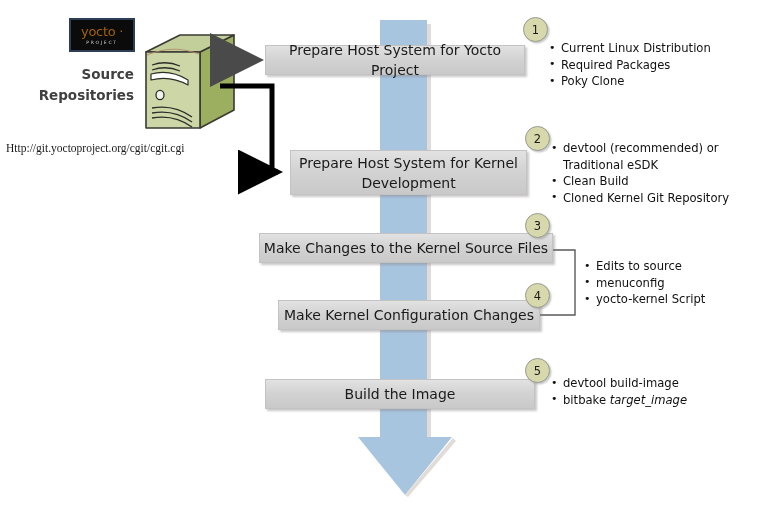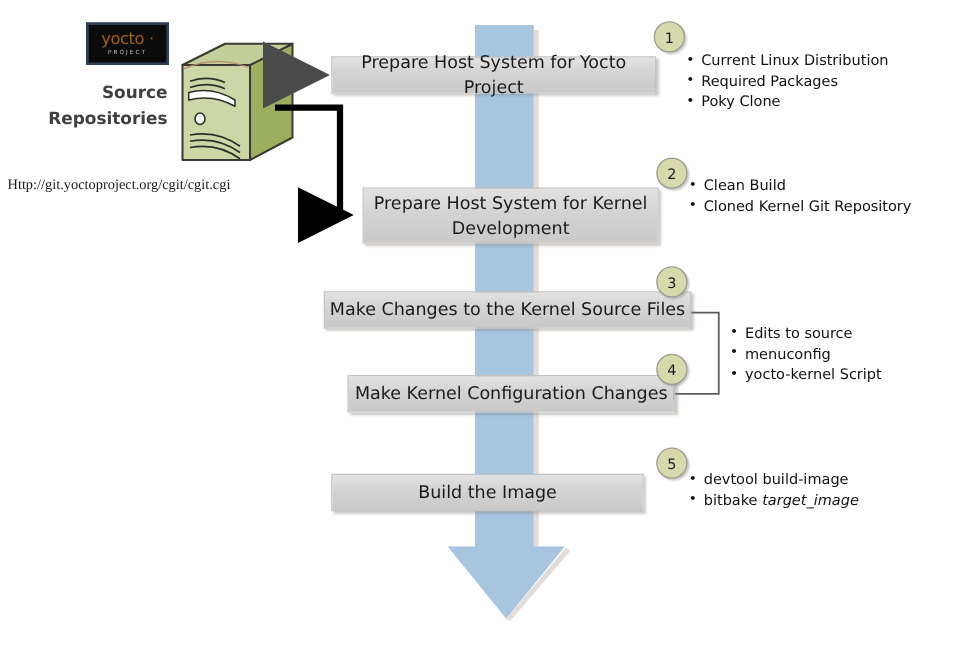--- a/index.html
+++ b/index.html
@@ -230,20 +230,22 @@
   </div>
 
   <div class="pbox" style="left:290px; top:150px; width:237px; height:45px;">
     <span>Prepare Host System for Kernel Development</span>
   </div>
   <div class="step-circle" style="left:525px; top:126px;">
     <span>2</span>
   </div>
   <div class="bullets" style="left:551px; top:140px; width:218px;">
     <ul>
+      <li>devtool (recommended) or
+Traditional eSDK</li>
       <li>Clean Build</li>
       <li>Cloned Kernel Git Repository</li>
     </ul>
   </div>
 
   <div class="pbox" style="left:233px; top:233px; width:294px; height:30px;margin-left:26px;">
     <span>Make Changes to the Kernel Source Files</span>
   </div>
   <div class="step-circle" style="left:525px; top:213px;">
     <span>3</span>
@@ -257,21 +259,21 @@
   </div>
 
   <div class="bullets" style="left:584px; top:258px; width:180px;">
     <ul>
       <li>Edits to source</li>
       <li>menuconfig</li>
       <li>yocto-kernel Script</li>
     </ul>
   </div>
 
-  <div class="pbox" style="left:265px; top:379px; width:250px; height:30px;">
+  <div class="pbox" style="left:265px; top:379px; width:270px; height:30px;">
     <span>Build the Image</span>
   </div>
   <div class="step-circle" style="left:525px; top:358px;">
     <span>5</span>
   </div>
   <div class="bullets" style="left:551px; top:375px; width:210px;">
     <ul>
       <li>devtool build-image</li>
       <li><span>bitbake </span><i>target_image</i></li>
     </ul>

